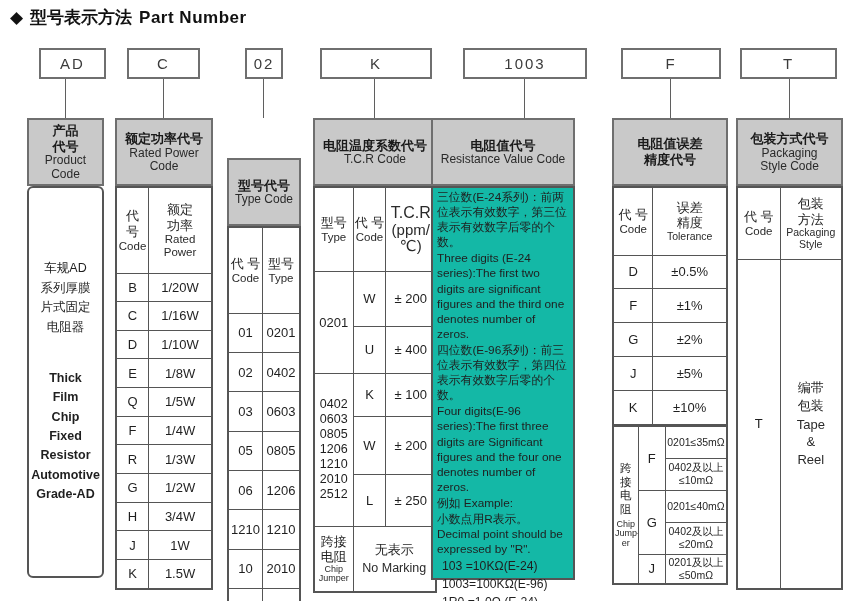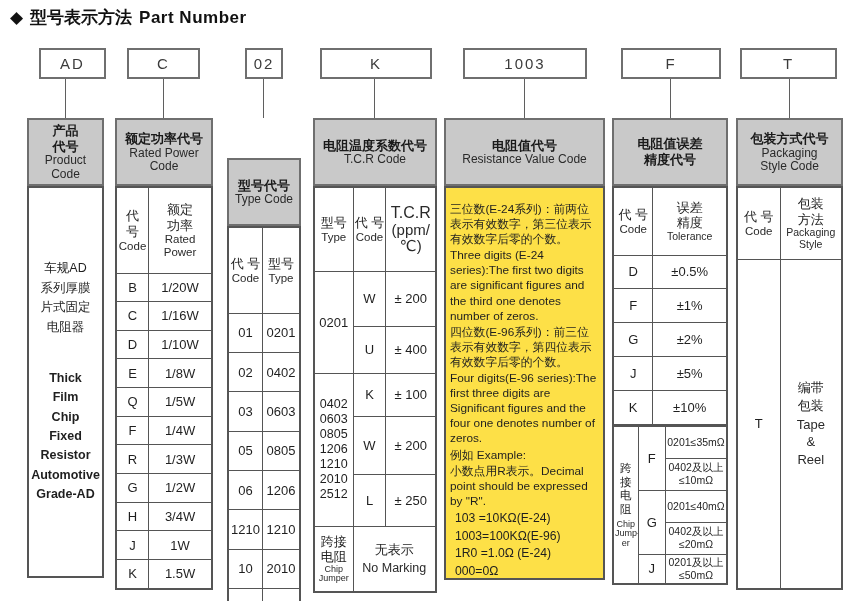--- a/index.html
+++ b/index.html
@@ -19,21 +19,21 @@
   table{border-collapse:collapse;width:100%;table-layout:fixed;background:#fff;border:2px solid #555;}
   td{border:1px solid #555;text-align:center;vertical-align:middle;font-size:13px;padding:1px;overflow:hidden;}
   .zhs{font-size:13px;line-height:1.2;display:block;white-space:pre-line;}
   .ens{font-size:11.5px;line-height:1.1;display:block;white-space:pre-line;color:#2a2a2a;}
   .tiny{font-size:9px;line-height:1.05;display:block;white-space:pre-line;color:#2a2a2a;}
   .small{font-size:10.5px;line-height:1.2;white-space:pre-line;}
   .bodybox{border:2px solid #555;box-sizing:border-box;background:#fff;
            display:flex;flex-direction:column;align-items:center;justify-content:center;text-align:center;}
   .bodybox .zh{font-size:12.5px;line-height:1.55;white-space:pre-line;}
   .bodybox .en{font-size:12.5px;line-height:1.55;white-space:pre-line;margin-top:32px;font-weight:bold;}
-  .rvbox{border:2px solid #555;box-sizing:border-box;background:#fde047;padding:14px 4px;text-align:left;}
+  .rvbox{border:2px solid #555;box-sizing:border-box;background:#14b8a6;padding:2px 4px;text-align:left;}
   .rv-p{font-size:11.8px;line-height:1.28;white-space:pre-line;margin:0 0 1px 0;}
   .rv-ex{font-size:12.2px;line-height:1.45;white-space:pre-line;padding-left:5px;}
 </style>
 </head>
 <body>
 
 <div class="canvas">
 
   <div class="title">
     <span>◆</span>
@@ -57,21 +57,21 @@
   <div class="conn" style="left:670px;"></div>
   <div class="conn" style="left:789px;"></div>
 
   <div class="col" style="left:27px;width:77px;">
     <div class="hdr">
       <span class="zh">产品
 代号</span>
       <span class="en">Product
 Code</span>
     </div>
-    <div class="bodybox" style="height:392px;">
+    <div class="bodybox" style="height:392px;border-radius:6px;">
       <span class="zh">车规AD
 系列厚膜
 片式固定
 电阻器</span>
       <span class="en">Thick
 Film
 Chip
 Fixed
 Resistor
 Automotive
@@ -271,21 +271,21 @@
             </td>
         <td colspan="2">
               <span class="zhs">无表示</span>
               <span class="ens" style="font-size:12.5px;margin-top:4px;">No Marking</span>
             </td>
       </tr>
     </tbody>
       </table>
   </div>
 
-  <div class="col" style="left:444px;width:161px;">
+  <div class="col" style="left:431px;width:144px;">
     <div class="hdr">
       <span class="zh">电阻值代号</span>
       <span class="en">Resistance Value Code</span>
     </div>
     <div class="rvbox" style="height:394px;">
       <p class="rv-p">三位数(E-24系列)：前两位表示有效数字，第三位表示有效数字后零的个数。</p>
       <p class="rv-p">Three digits (E-24 series):The first two digits are significant figures and the third one denotes number of zeros.</p>
       <p class="rv-p">四位数(E-96系列)：前三位表示有效数字，第四位表示有效数字后零的个数。</p>
       <p class="rv-p">Four digits(E-96 series):The first three digits are Significant figures and the four one denotes number of zeros.</p>
       <p class="rv-p">例如 Example:</p>

